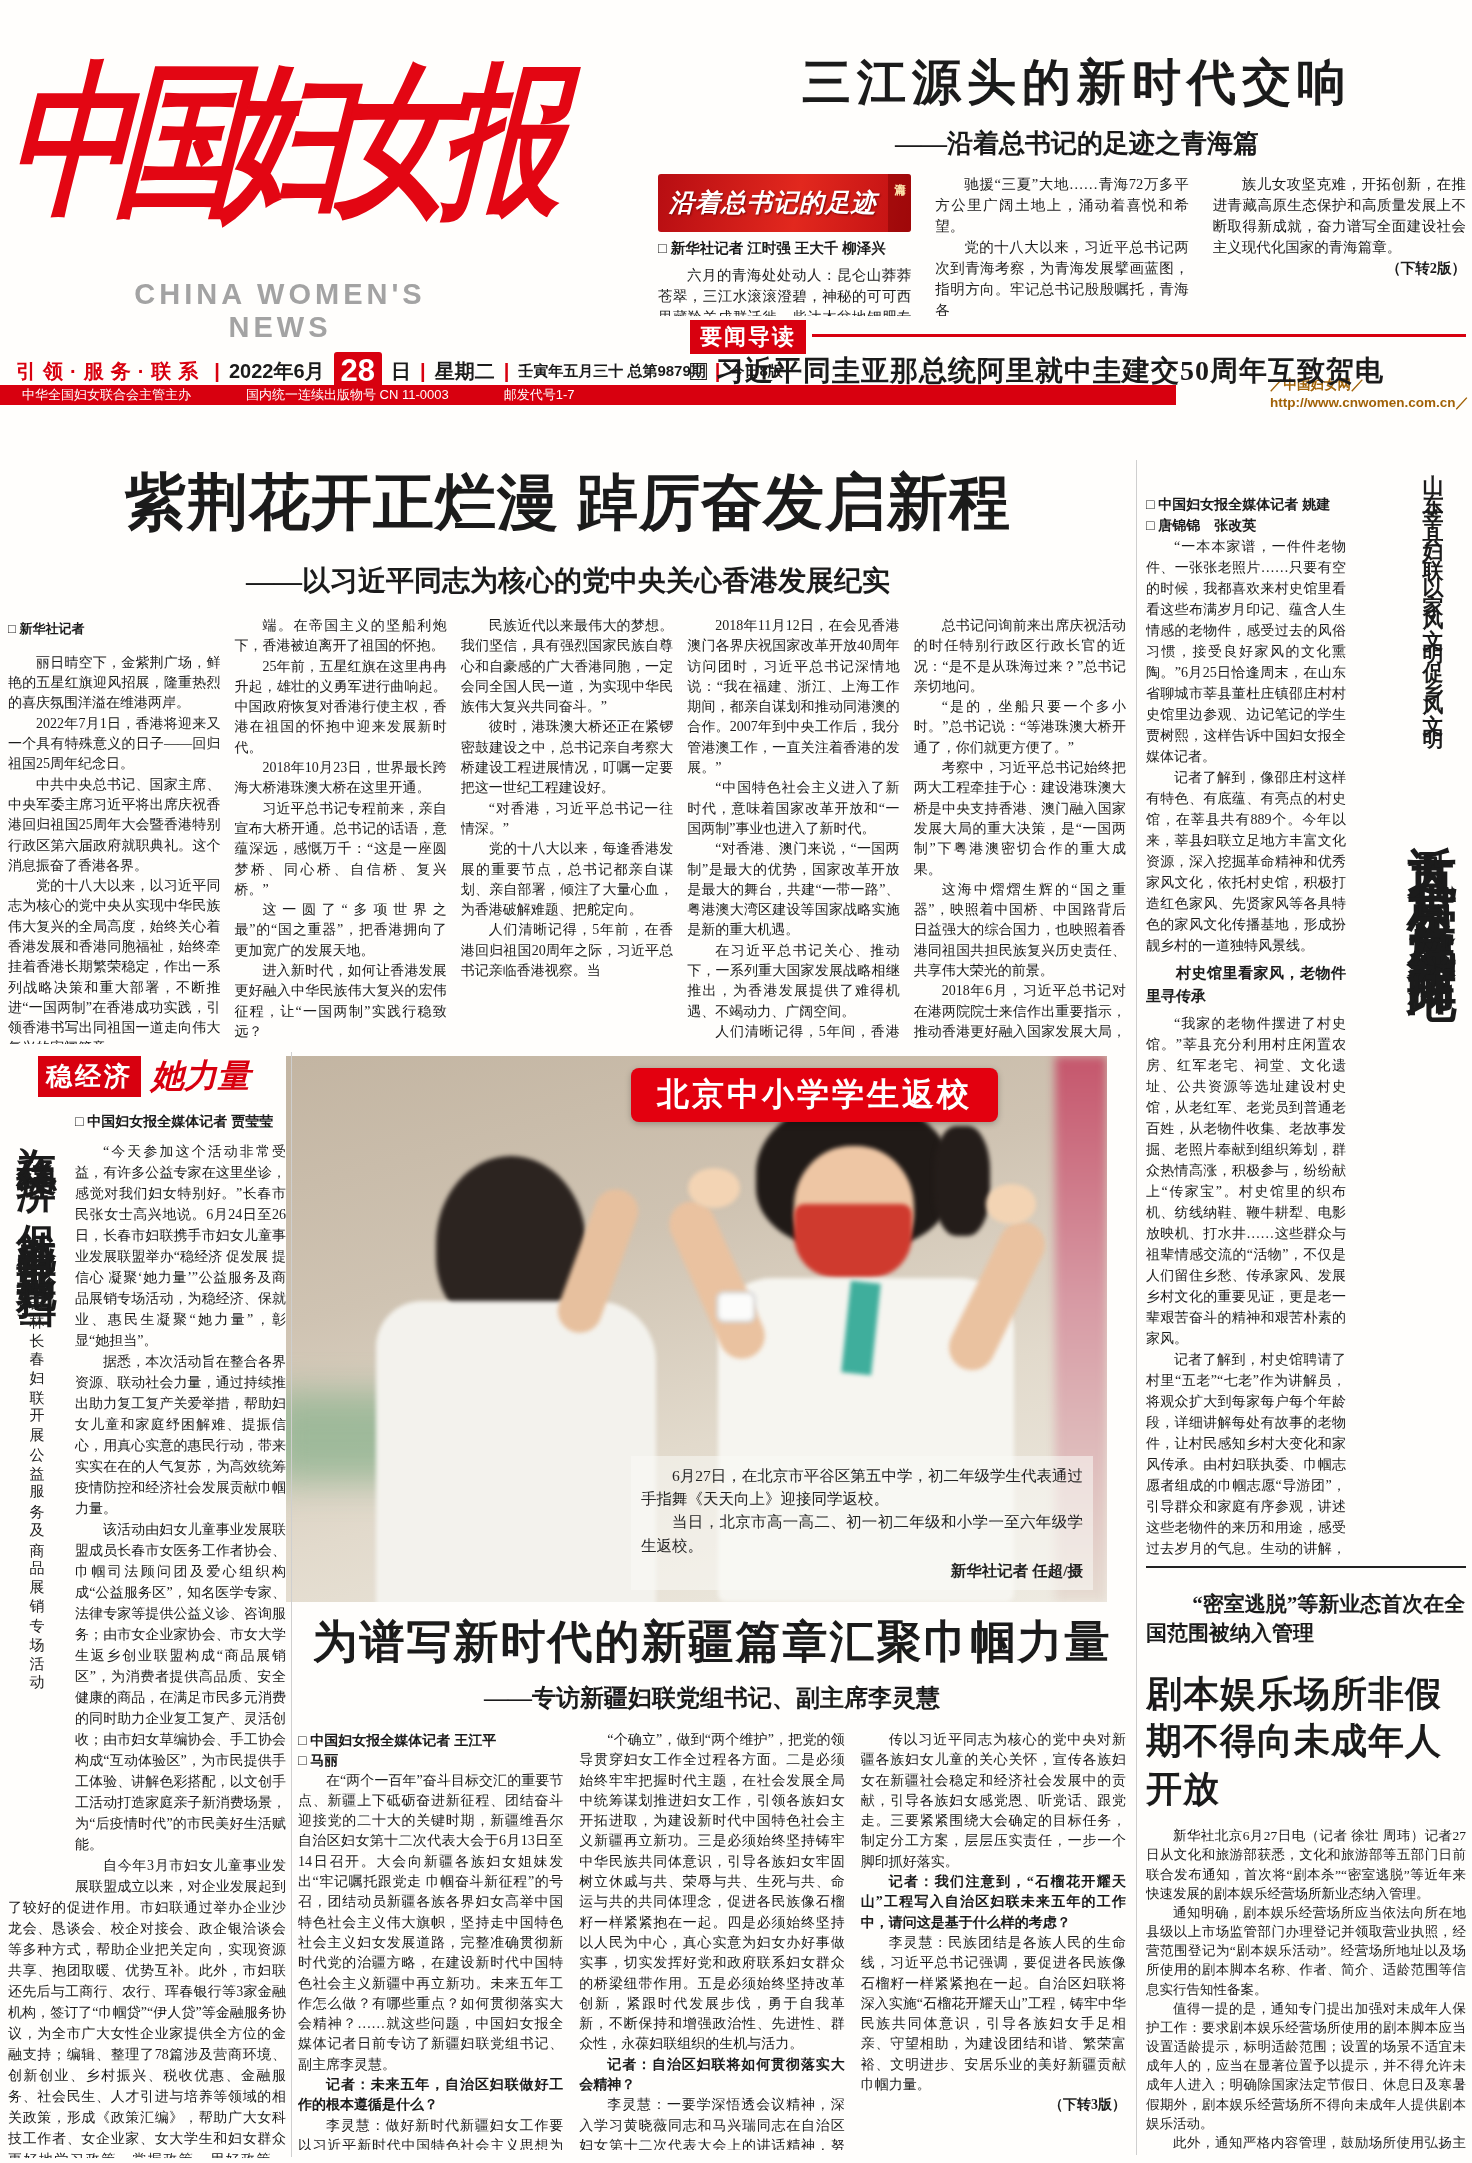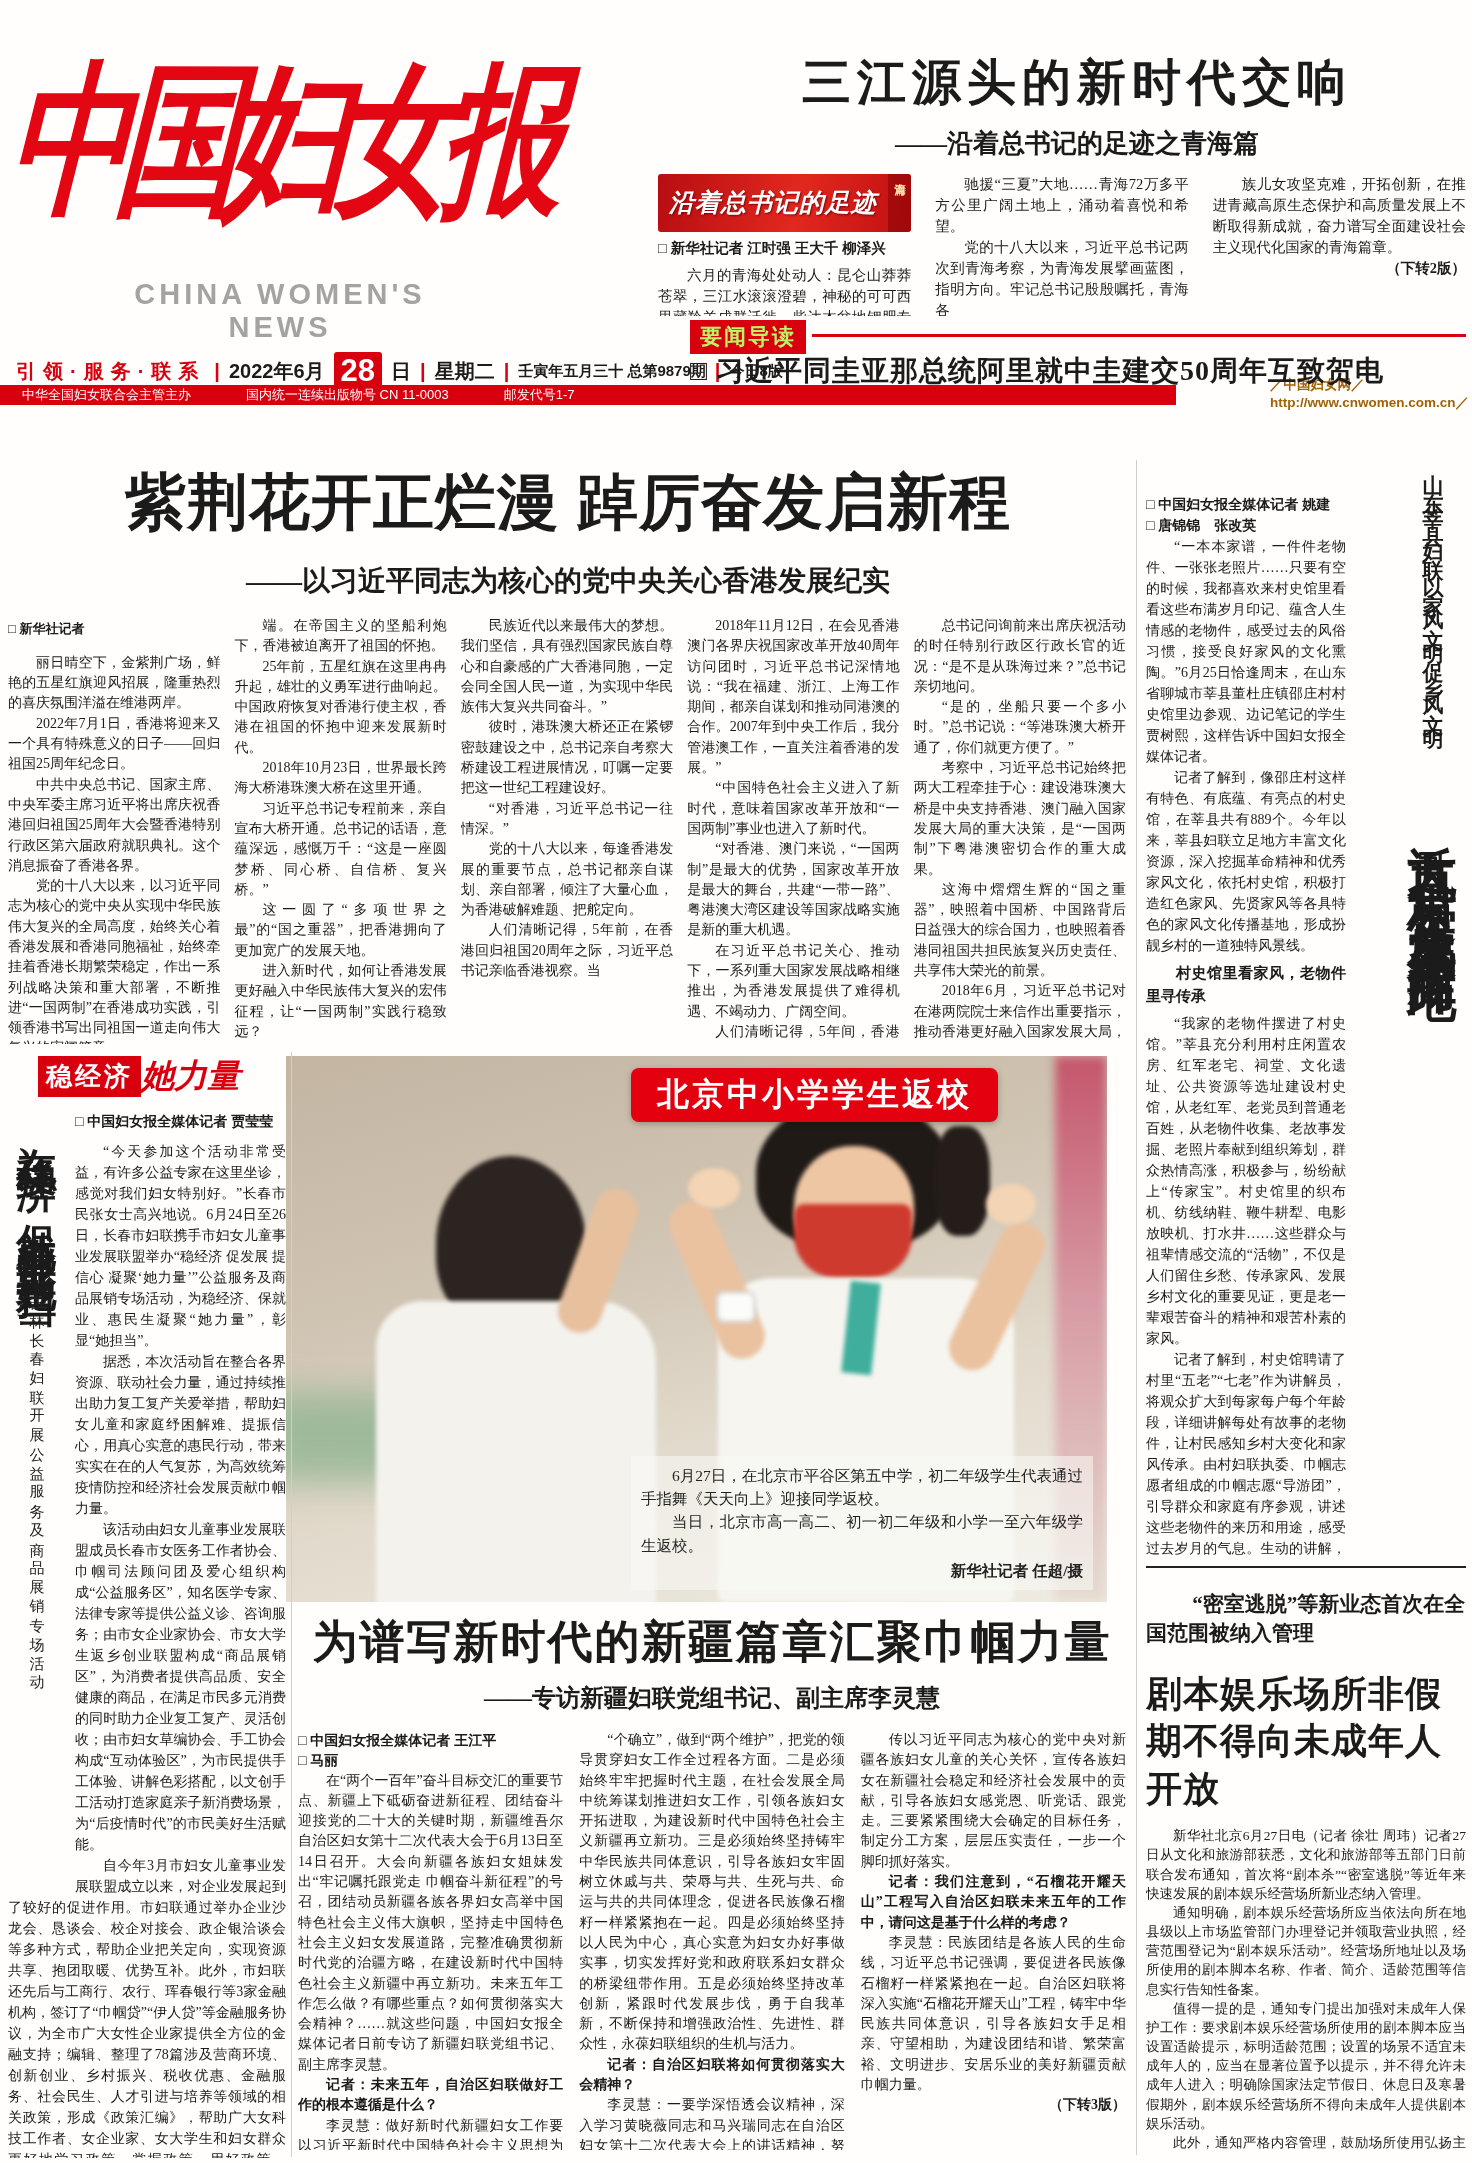--- a/index.html
+++ b/index.html
@@ -30,35 +30,35 @@
   .qh-col p{margin:0;text-indent:2em;}
   .banner{height:58px;background:linear-gradient(100deg,#b70d12,#e2281e 55%,#c00f12);border-radius:3px;
           display:flex;align-items:center;position:relative;margin-bottom:6px;}
   .banner .scr{flex:1;color:#fff;font-style:italic;font-weight:bold;font-size:25px;text-align:center;
                text-shadow:1px 1px 2px #7c0406;letter-spacing:1px;}
   .banner .tagv{writing-mode:vertical-rl;color:#ffe9b0;font-size:12px;background:rgba(120,0,0,.45);
                 height:100%;display:flex;align-items:center;padding:0 3px;border-radius:0 3px 3px 0;}
   .qh-by{font-size:14.5px;font-weight:bold;margin:2px 0 6px 0;font-family:"Liberation Sans",sans-serif;}
   .turn{font-weight:bold;text-align:right;text-indent:0 !important;}
   
-  .digest-label{left:690px;top:320px;background:#d8000f;color:#bef264;font-size:22px;font-weight:bold;
+  .digest-label{left:690px;top:320px;background:#d8000f;color:#ffffff;font-size:22px;font-weight:bold;
                 padding:2px 10px;letter-spacing:2px;}
   .digest-rule{left:812px;top:334px;width:654px;height:3px;background:#d8000f;}
   .digest-item{left:690px;top:352px;width:778px;font-size:28px;font-weight:bold;letter-spacing:1px;}
   
   .hk-head{left:10px;top:462px;width:1116px;text-align:center;font-size:61px;font-weight:bold;letter-spacing:1px;
            font-family:"Liberation Sans",sans-serif;}
   .hk-sub{left:10px;top:562px;width:1116px;text-align:center;font-size:28px;font-weight:bold;}
   .hk-cols{left:8px;top:616px;width:1118px;height:428px;display:flex;gap:14px;overflow:hidden;}
   .hk-col{flex:1;font-size:14px;line-height:1.45;text-align:justify;overflow:hidden;}
   .hk-col p{margin:0;text-indent:2em;}
   .hk-by{font-size:13px;font-weight:bold;margin:4px 0 14px;font-family:"Liberation Sans",sans-serif;}
   
   .cc{left:8px;top:1050px;width:278px;height:1108px;overflow:hidden;}
-  .cc-label{display:flex;align-items:center;margin:4px 0 14px 30px;}
+  .cc-label{display:flex;align-items:center;gap:10px;margin:4px 0 14px 30px;}
   .cc-label .box{background:#d8000f;color:#fff;font-weight:bold;font-size:26px;padding:3px 8px;letter-spacing:3px;}
   .cc-label .scr{color:#d8000f;font-size:33px;font-weight:bold;font-style:italic;}
   .cc-vert{float:left;writing-mode:vertical-rl;height:775px;margin-right:10px;padding-left:2px;}
   .cc-title{font-size:40px;font-weight:bold;letter-spacing:7px;font-family:"Liberation Sans",sans-serif;
             padding-top:4px;padding-left:6px;}
   .cc-kick{font-size:15px;letter-spacing:19px;padding-top:10px;color:#222;}
   .cc-by{font-size:14px;font-weight:bold;margin:0 0 10px;font-family:"Liberation Sans",sans-serif;}
   .cc-body{font-size:14px;line-height:1.5;text-align:justify;}
   .cc-body p{margin:0;text-indent:2em;}
   

